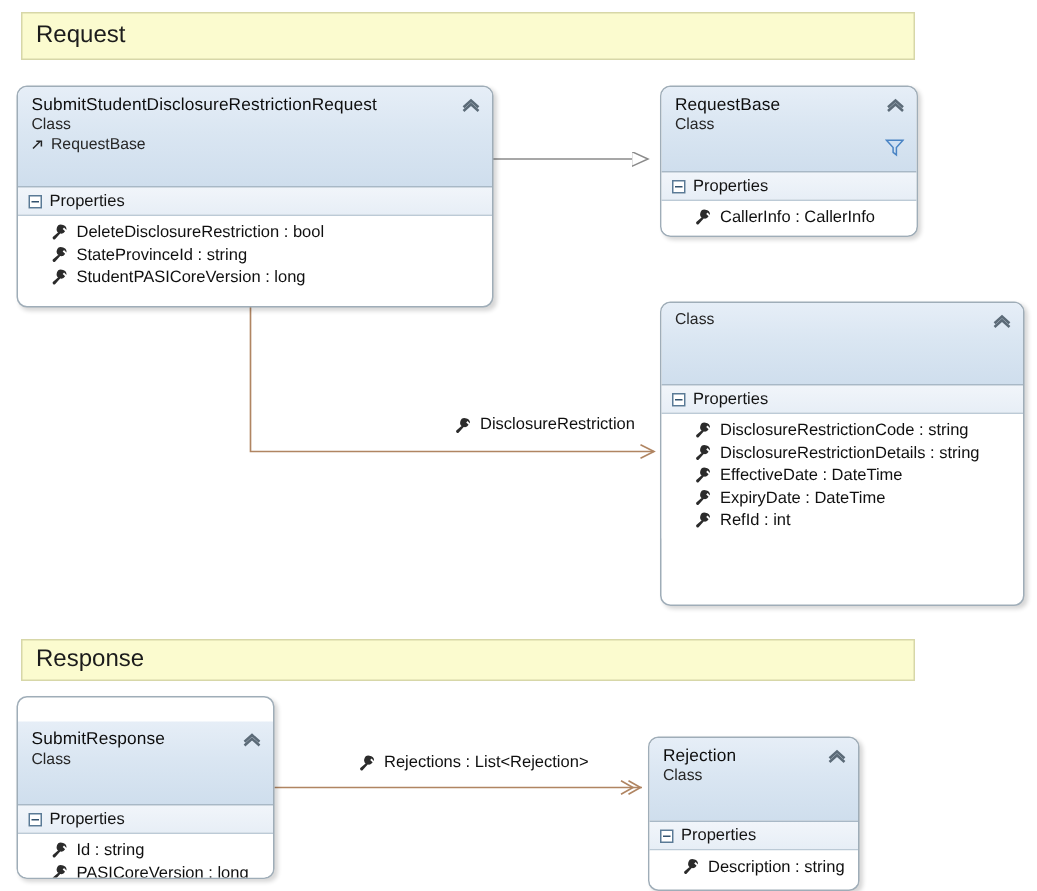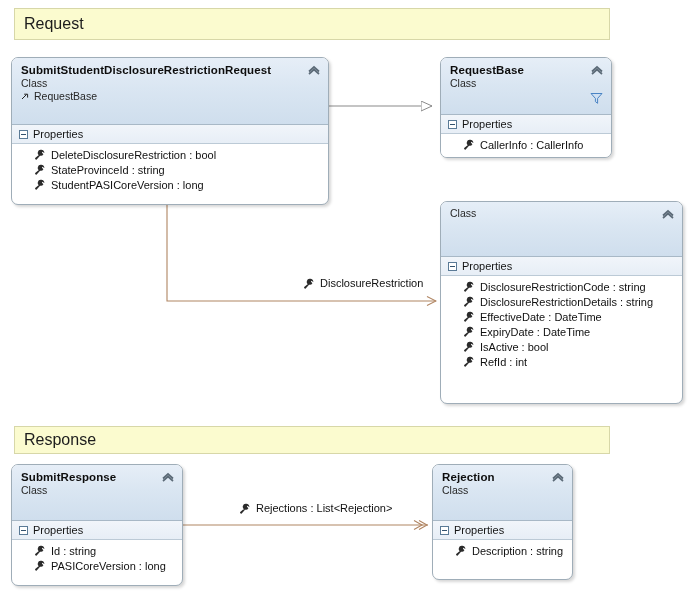--- a/index.html
+++ b/index.html
@@ -39,21 +39,21 @@
     overflow: hidden;
   }
   .uml-header {
     position: relative;
     background: linear-gradient(to bottom, #e6eef7 0%, #dae6f2 45%, #cfdeed 100%);
     border-bottom: 1px solid #a8b8c6;
     padding: 5px 8px 6px 9px;
     box-sizing: border-box;
   }
   .uml-name {
-    font-weight: bold;
+    font-weight: normal;
     font-size: 11.5px;
     color: #0d0d0d;
     letter-spacing: 0.1px;
     line-height: 14px;
   }
   .uml-stereo {
     font-size: 10.5px;
     color: #272727;
     line-height: 13px;
   }
@@ -271,33 +271,27 @@
     <div class="member">
       <svg class="wrench" viewBox="0 0 11 11">
         <path d="M7.2,0.8 a3,3 0 1 0 2.2,4.4 l-1.6,-1.6 0.9,-0.9 1.6,1.6 a3,3 0 0 0 -3.1,-3.5 z M6.0,4.9 L1.2,9.0 a1.1,1.1 0 0 0 1.5,1.5 L6.9,5.8 z" fill="#2b2b2b"></path>
       </svg>
       <span>ExpiryDate : DateTime</span>
     </div>
     <div class="member">
       <svg class="wrench" viewBox="0 0 11 11">
         <path d="M7.2,0.8 a3,3 0 1 0 2.2,4.4 l-1.6,-1.6 0.9,-0.9 1.6,1.6 a3,3 0 0 0 -3.1,-3.5 z M6.0,4.9 L1.2,9.0 a1.1,1.1 0 0 0 1.5,1.5 L6.9,5.8 z" fill="#2b2b2b"></path>
       </svg>
-      <span>IsActive : bool</span>
-    </div>
-    <div class="member">
-      <svg class="wrench" viewBox="0 0 11 11">
-        <path d="M7.2,0.8 a3,3 0 1 0 2.2,4.4 l-1.6,-1.6 0.9,-0.9 1.6,1.6 a3,3 0 0 0 -3.1,-3.5 z M6.0,4.9 L1.2,9.0 a1.1,1.1 0 0 0 1.5,1.5 L6.9,5.8 z" fill="#2b2b2b"></path>
-      </svg>
       <span>RefId : int</span>
     </div>
   </div>
 </div>
 
 <div class="uml-class" style="left:11px; top:464px; width:172px; height:122px;">
-  <div class="uml-header" style="height:56px;">
+  <div class="uml-header" style="height:56px;margin-top:16px;">
     <div class="uml-name">SubmitResponse</div>
     <div class="uml-stereo">Class</div>
     <svg class="collapse-chevron" viewBox="0 0 14 12">
       <path d="M2,7.5 L7,3 L12,7.5" stroke="#5c6b78" stroke-width="1.7" fill="none"></path>
       <path d="M2,10 L7,5.5 L12,10" stroke="#5c6b78" stroke-width="1.7" fill="none"></path>
     </svg>
   </div>
   <div class="compartment-title">
     <span class="expander"></span>
     <span>Properties</span>
@@ -311,21 +305,21 @@
     </div>
     <div class="member">
       <svg class="wrench" viewBox="0 0 11 11">
         <path d="M7.2,0.8 a3,3 0 1 0 2.2,4.4 l-1.6,-1.6 0.9,-0.9 1.6,1.6 a3,3 0 0 0 -3.1,-3.5 z M6.0,4.9 L1.2,9.0 a1.1,1.1 0 0 0 1.5,1.5 L6.9,5.8 z" fill="#2b2b2b"></path>
       </svg>
       <span>PASICoreVersion : long</span>
     </div>
   </div>
 </div>
 
-<div class="uml-class" style="left:432px; top:464px; width:141px; height:116px;">
+<div class="uml-class" style="left:432px; top:491px; width:141px; height:103px;">
   <div class="uml-header" style="height:56px;">
     <div class="uml-name">Rejection</div>
     <div class="uml-stereo">Class</div>
     <svg class="collapse-chevron" viewBox="0 0 14 12">
       <path d="M2,7.5 L7,3 L12,7.5" stroke="#5c6b78" stroke-width="1.7" fill="none"></path>
       <path d="M2,10 L7,5.5 L12,10" stroke="#5c6b78" stroke-width="1.7" fill="none"></path>
     </svg>
   </div>
   <div class="compartment-title">
     <span class="expander"></span>

